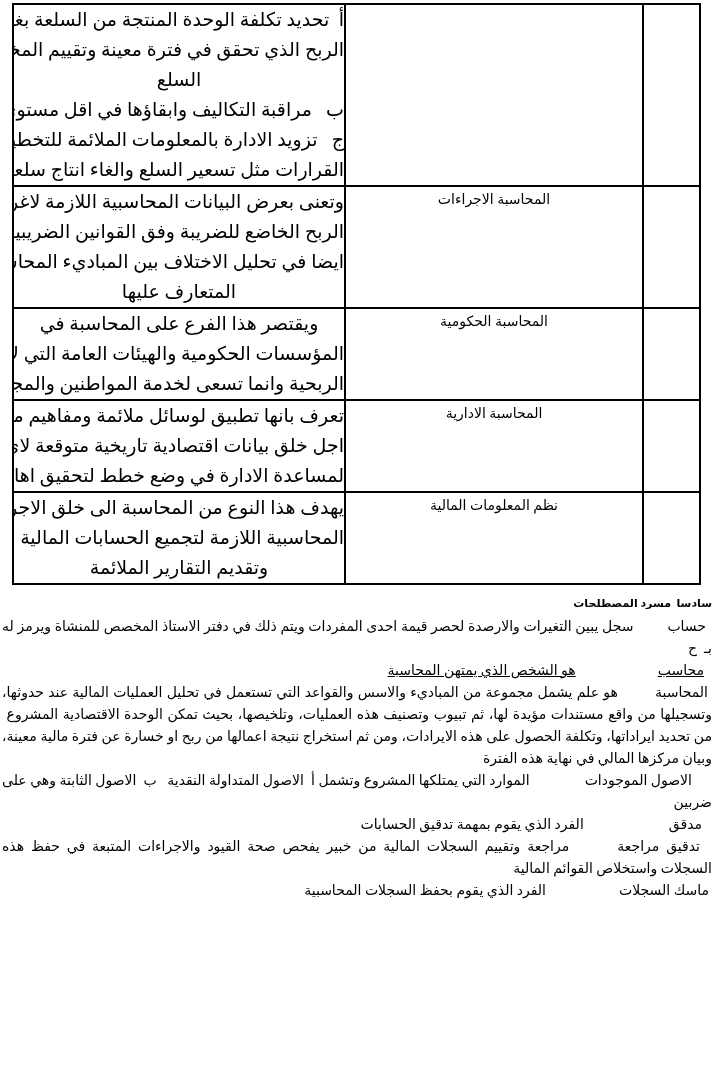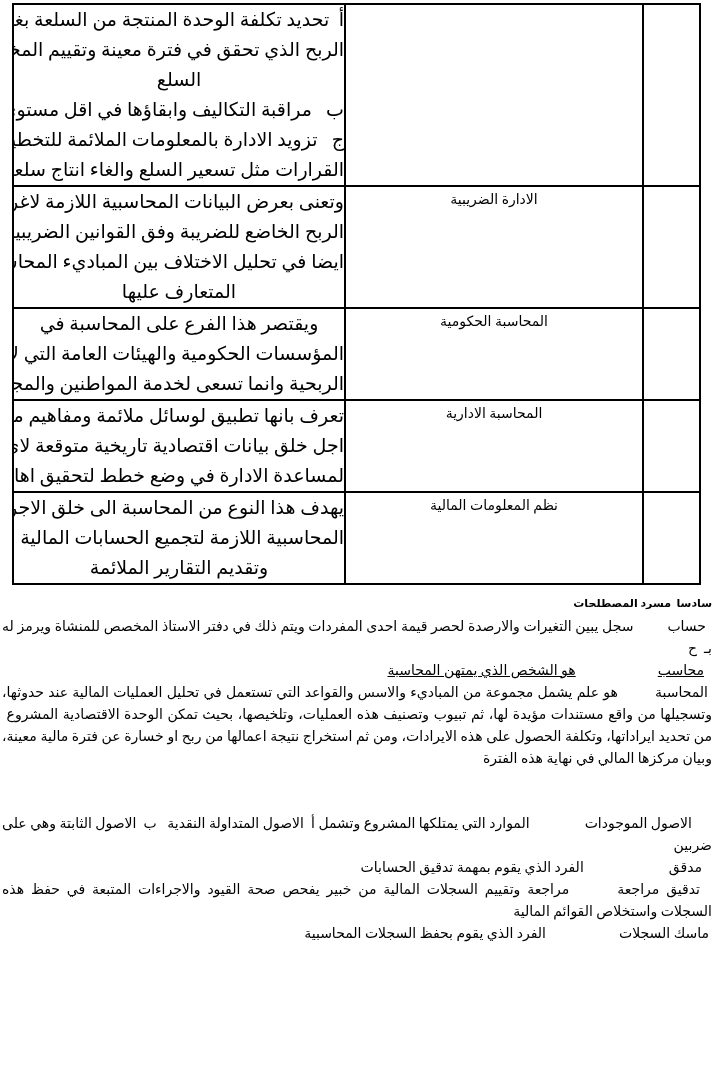--- a/index.html
+++ b/index.html
@@ -85,21 +85,21 @@
             <div class="line">أ&nbsp; تحديد تكلفة الوحدة المنتجة من السلعة بغرض تحديد</div>
             <div class="line">الربح الذي تحقق في فترة معينة وتقييم المخزون من</div>
             <div class="line">السلع</div>
             <div class="line">ب&nbsp;&nbsp; مراقبة التكاليف وابقاؤها في اقل مستوى ممكن</div>
             <div class="line">ج&nbsp;&nbsp; تزويد الادارة بالمعلومات الملائمة للتخطيط واتخاذ</div>
             <div class="line">القرارات مثل تسعير السلع والغاء انتاج سلعة</div>
           </td>
         </tr>
         <tr class="r2">
           <td class="cell-ref"></td>
-          <td class="cell-label">الادارة الضريبية</td>
+          <td class="cell-label">المحاسبة الاجراءات</td>
           <td class="cell-desc">
             <div class="line">وتعنى بعرض البيانات المحاسبية اللازمة لاغراض تحديد</div>
             <div class="line">الربح الخاضع للضريبة وفق القوانين الضريبية وتبحث</div>
             <div class="line">ايضا في تحليل الاختلاف بين المباديء المحاسبية</div>
             <div class="line">المتعارف عليها</div>
           </td>
         </tr>
         <tr class="r3">
           <td class="cell-ref"></td>
           <td class="cell-label">المحاسبة الحكومية</td>
@@ -129,20 +129,20 @@
         </tr>
       </tbody>
   </table>
 
   <div class="glossary">
     <div class="glossary-heading">سادسا&nbsp; مسرد المصطلحات</div>
     <div id="glossary-entries">
         <p class="entry" style="text-indent: 6px;"><span>حساب</span><span class="gap" style="width: 34px;"></span><span>سجل يبين التغيرات والارصدة لحصر قيمة احدى المفردات ويتم ذلك في دفتر الاستاذ المخصص للمنشاة ويرمز له بـ&nbsp; ح</span></p>
         <p class="entry" style="text-indent: 8px; text-decoration: underline;"><span>محاسب</span><span class="gap" style="width: 82px;"></span><span>هو الشخص الذي يمتهن المحاسبة</span></p>
         <p class="entry" style="text-indent: 4px;"><span>المحاسبة</span><span class="gap" style="width: 37px;"></span><span>هو علم يشمل مجموعة من المباديء والاسس والقواعد التي تستعمل في تحليل العمليات المالية عند حدوثها، وتسجيلها من واقع مستندات مؤيدة لها، ثم تبيوب وتصنيف هذه العمليات، وتلخيصها، بحيث تمكن الوحدة الاقتصادية المشروع&nbsp; من تحديد ايراداتها، وتكلفة الحصول على هذه الايرادات، ومن ثم استخراج نتيجة اعمالها من ربح او خسارة عن فترة مالية معينة، وبيان مركزها المالي في نهاية هذه الفترة</span></p>
-        <p class="entry" style="text-indent: 20px; margin-top: 43px;"><span>الاصول الموجودات</span><span class="gap" style="width: 55px;"></span><span>الموارد التي يمتلكها المشروع وتشمل أ&nbsp; الاصول المتداولة النقدية &nbsp; ب&nbsp; الاصول الثابتة وهي على ضربين</span></p>
+        <p class="entry" style="text-indent: 20px;"><span>الاصول الموجودات</span><span class="gap" style="width: 55px;"></span><span>الموارد التي يمتلكها المشروع وتشمل أ&nbsp; الاصول المتداولة النقدية &nbsp; ب&nbsp; الاصول الثابتة وهي على ضربين</span></p>
         <p class="entry" style="text-indent: 10px;"><span>مدقق</span><span class="gap" style="width: 85px;"></span><span>الفرد الذي يقوم بمهمة تدقيق الحسابات</span></p>
         <p class="entry" style="text-indent: 12px;"><span>تدقيق مراجعة</span><span class="gap" style="width: 48px;"></span><span>مراجعة وتقييم السجلات المالية من خبير يفحص صحة القيود والاجراءات المتبعة في حفظ هذه السجلات واستخلاص القوائم المالية</span></p>
         <p class="entry" style="text-indent: 3px;"><span>ماسك السجلات</span><span class="gap" style="width: 73px;"></span><span>الفرد الذي يقوم بحفظ السجلات المحاسبية</span></p>
       </div>
   </div>
 
 </div>
 
 </body></html>

